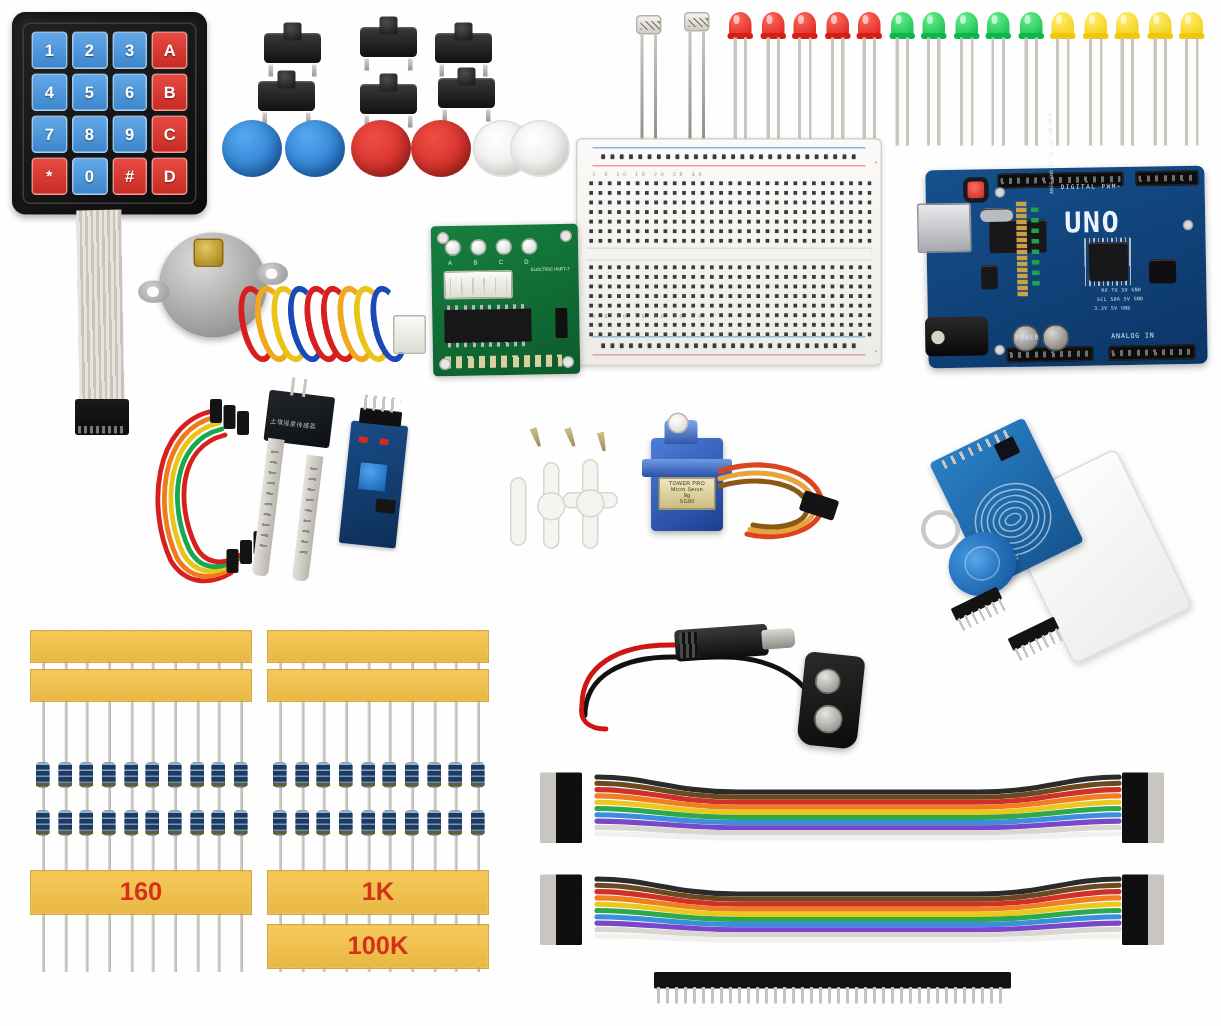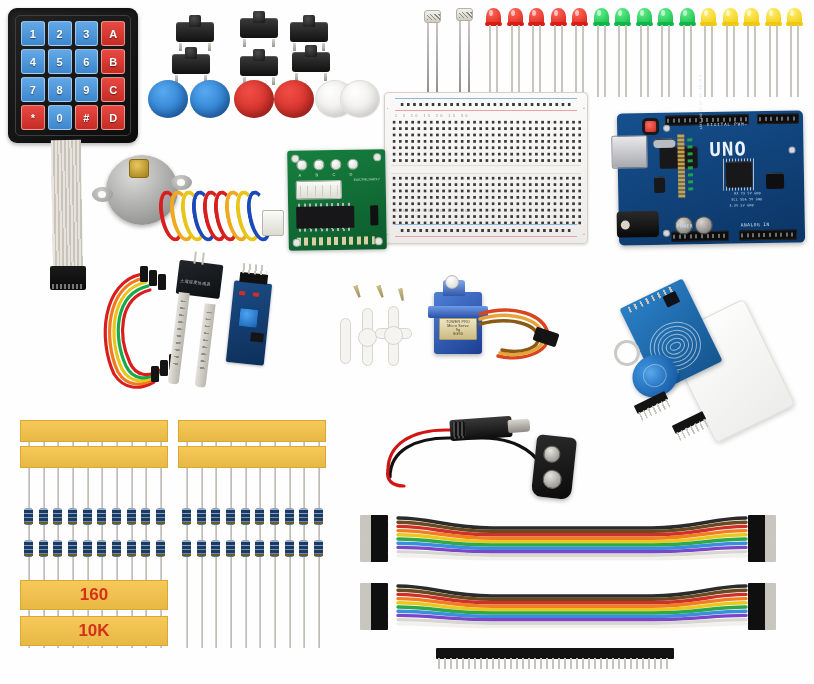--- a/index.html
+++ b/index.html
@@ -813,21 +813,20 @@
           <i style="top:10px"></i>
           <i style="top:13.5px;background:#6b5a2a"></i>
         </div>
         <div class="rbody" style="left: 136px; top: 120px;">
           <i style="top:2px"></i>
           <i style="top:6px"></i>
           <i style="top:10px"></i>
           <i style="top:13.5px;background:#6b5a2a"></i>
         </div>
         <div class="tape lbl" style="left: 0px; top: 160px; width: 148px; height: 30px; color: rgb(212, 48, 26);">160</div>
-        <div class="tape lbl" style="left: 0px; top: 196px; width: 148px; height: 30px; color: rgb(212, 48, 26);">10K</div>
       </div>
       <div class="abs" style="left: 178px; top: 420px; width: 148px; height: 228px;">
         <div class="rleg" style="left: 8px; top: 0px; height: 228px;"></div>
         <div class="rleg" style="left: 22.6667px; top: 0px; height: 228px;"></div>
         <div class="rleg" style="left: 37.3333px; top: 0px; height: 228px;"></div>
         <div class="rleg" style="left: 52px; top: 0px; height: 228px;"></div>
         <div class="rleg" style="left: 66.6667px; top: 0px; height: 228px;"></div>
         <div class="rleg" style="left: 81.3333px; top: 0px; height: 228px;"></div>
         <div class="rleg" style="left: 96px; top: 0px; height: 228px;"></div>
         <div class="rleg" style="left: 110.667px; top: 0px; height: 228px;"></div>
@@ -948,20 +947,22 @@
           <i style="top:6px"></i>
           <i style="top:10px"></i>
           <i style="top:13.5px;background:#6b5a2a"></i>
         </div>
         <div class="rbody" style="left: 136px; top: 120px;">
           <i style="top:2px"></i>
           <i style="top:6px"></i>
           <i style="top:10px"></i>
           <i style="top:13.5px;background:#6b5a2a"></i>
         </div>
+        <div class="tape lbl" style="left: 0px; top: 160px; width: 148px; height: 30px; color: rgb(212, 48, 26);">1K</div>
+        <div class="tape lbl" style="left: 0px; top: 196px; width: 148px; height: 30px; color: rgb(212, 48, 26);">100K</div>
       </div>
     </div>
 
   <svg class="abs" style="left:382px;top:420px;width:170px;height:78px" viewBox="0 0 170 78">
     <path d="M6 50 C6 24, 30 10, 64 10 L96 10" fill="none" stroke="#d01515" stroke-width="3.2" stroke-linecap="round"></path>
     <path d="M8 57 C8 30, 34 18, 66 18 L100 18 C130 18, 150 30, 158 44" fill="none" stroke="#111111" stroke-width="3.2" stroke-linecap="round"></path>
     <path d="M6 50 C4 60, 10 66, 22 66" fill="none" stroke="#d01515" stroke-width="3.2" stroke-linecap="round"></path>
   </svg>
   <div class="abs barrel">
     <div class="rib"></div>

